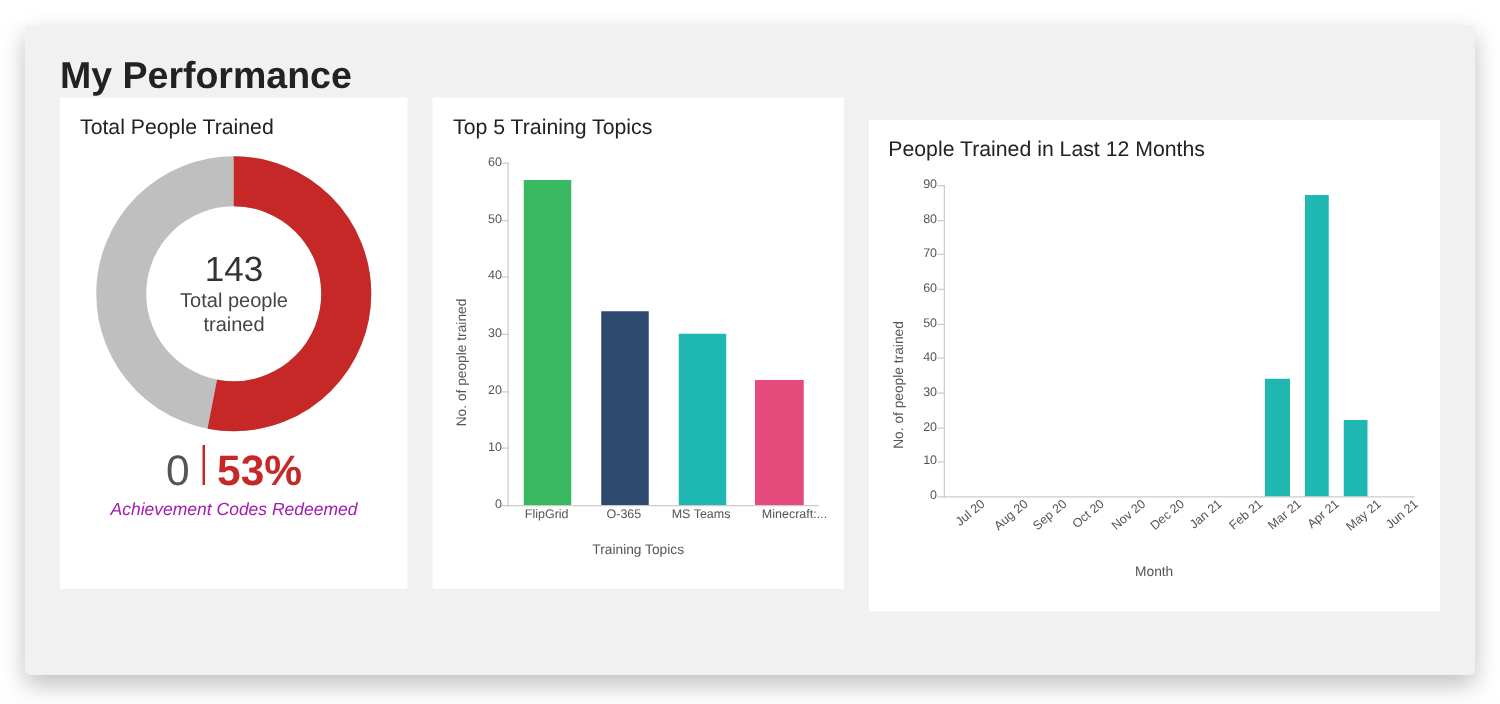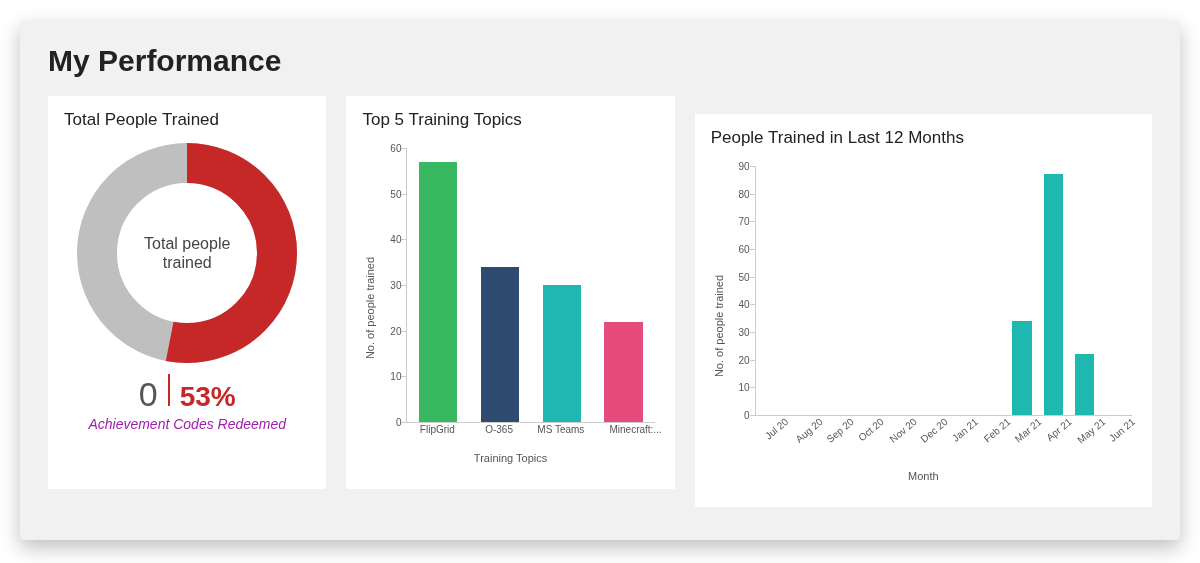--- a/index.html
+++ b/index.html
@@ -15,21 +15,20 @@
     height: 520px;
     background: #f1f1f1;
     border-radius: 4px;
     box-shadow: 0 8px 20px rgba(0,0,0,0.25);
     padding: 24px 28px;
   }
   .title {
     font-size: 30px;
     font-weight: 600;
     color: #222;
-    margin-bottom: 18px;
   }
   .cards {
     display: flex;
     gap: 20px;
   }
   .card {
     background: #fff;
     padding: 14px 16px 18px 16px;
     height: 393px;
   }
@@ -48,21 +47,21 @@
     position: absolute; top:50%; left:50%; transform: translate(-50%,-50%);
     text-align: center;
   }
   .donut-center .big { font-size: 28px; color:#333; font-weight: 400; }
   .donut-center .small { font-size: 16px; color:#444; line-height:1.2; }
   .metrics-row {
     display:flex; justify-content:center; align-items:baseline; gap:10px; margin-top:6px;
   }
   .metric-zero { font-size: 34px; color:#555; font-weight:400; }
   .divider-v { width:2px; height:32px; background:#c62828; }
-  .metric-pct { font-size: 28px; color:#c62828; font-weight: 600; }
+  .metric-pct { font-size: 34px; color:#c62828; font-weight: 600; }
   .subtext { text-align:center; font-size:14px; font-style: italic; color:#a21caf; margin-top:2px;}
   
   .chart-area { position: relative; height: 340px; }
   .y-axis-label {
     position: absolute; left: -4px; top: 50%; transform: translate(-50%,-50%) rotate(-90deg);
     font-size: 11px; color:#555; white-space: nowrap;
   }
   .x-axis-label {
     text-align:center; font-size:11px; color:#555; margin-top:4px;
   }
@@ -89,20 +88,21 @@
     <div class="card card1">
       <div class="card-title">Total People Trained</div>
       <div class="donut-wrap">
         <svg width="230" height="230" viewBox="0 0 230 230">
           <g transform="translate(115,115)">
             <circle r="90" fill="none" stroke="#bfbfbf" stroke-width="40"></circle>
             <circle id="donut-arc" r="90" fill="none" stroke="#c62828" stroke-width="40" stroke-dasharray="299.71 565.49" transform="rotate(-90)"></circle>
           </g>
         </svg>
         <div class="donut-center">
+          <div class="big">143</div>
           <div class="small">Total people trained</div>
         </div>
       </div>
       <div class="metrics-row">
         <div class="metric-zero">0</div>
         <div class="divider-v"></div>
         <div class="metric-pct">53%</div>
       </div>
       <div class="subtext">Achievement Codes Redeemed</div>
     </div>

